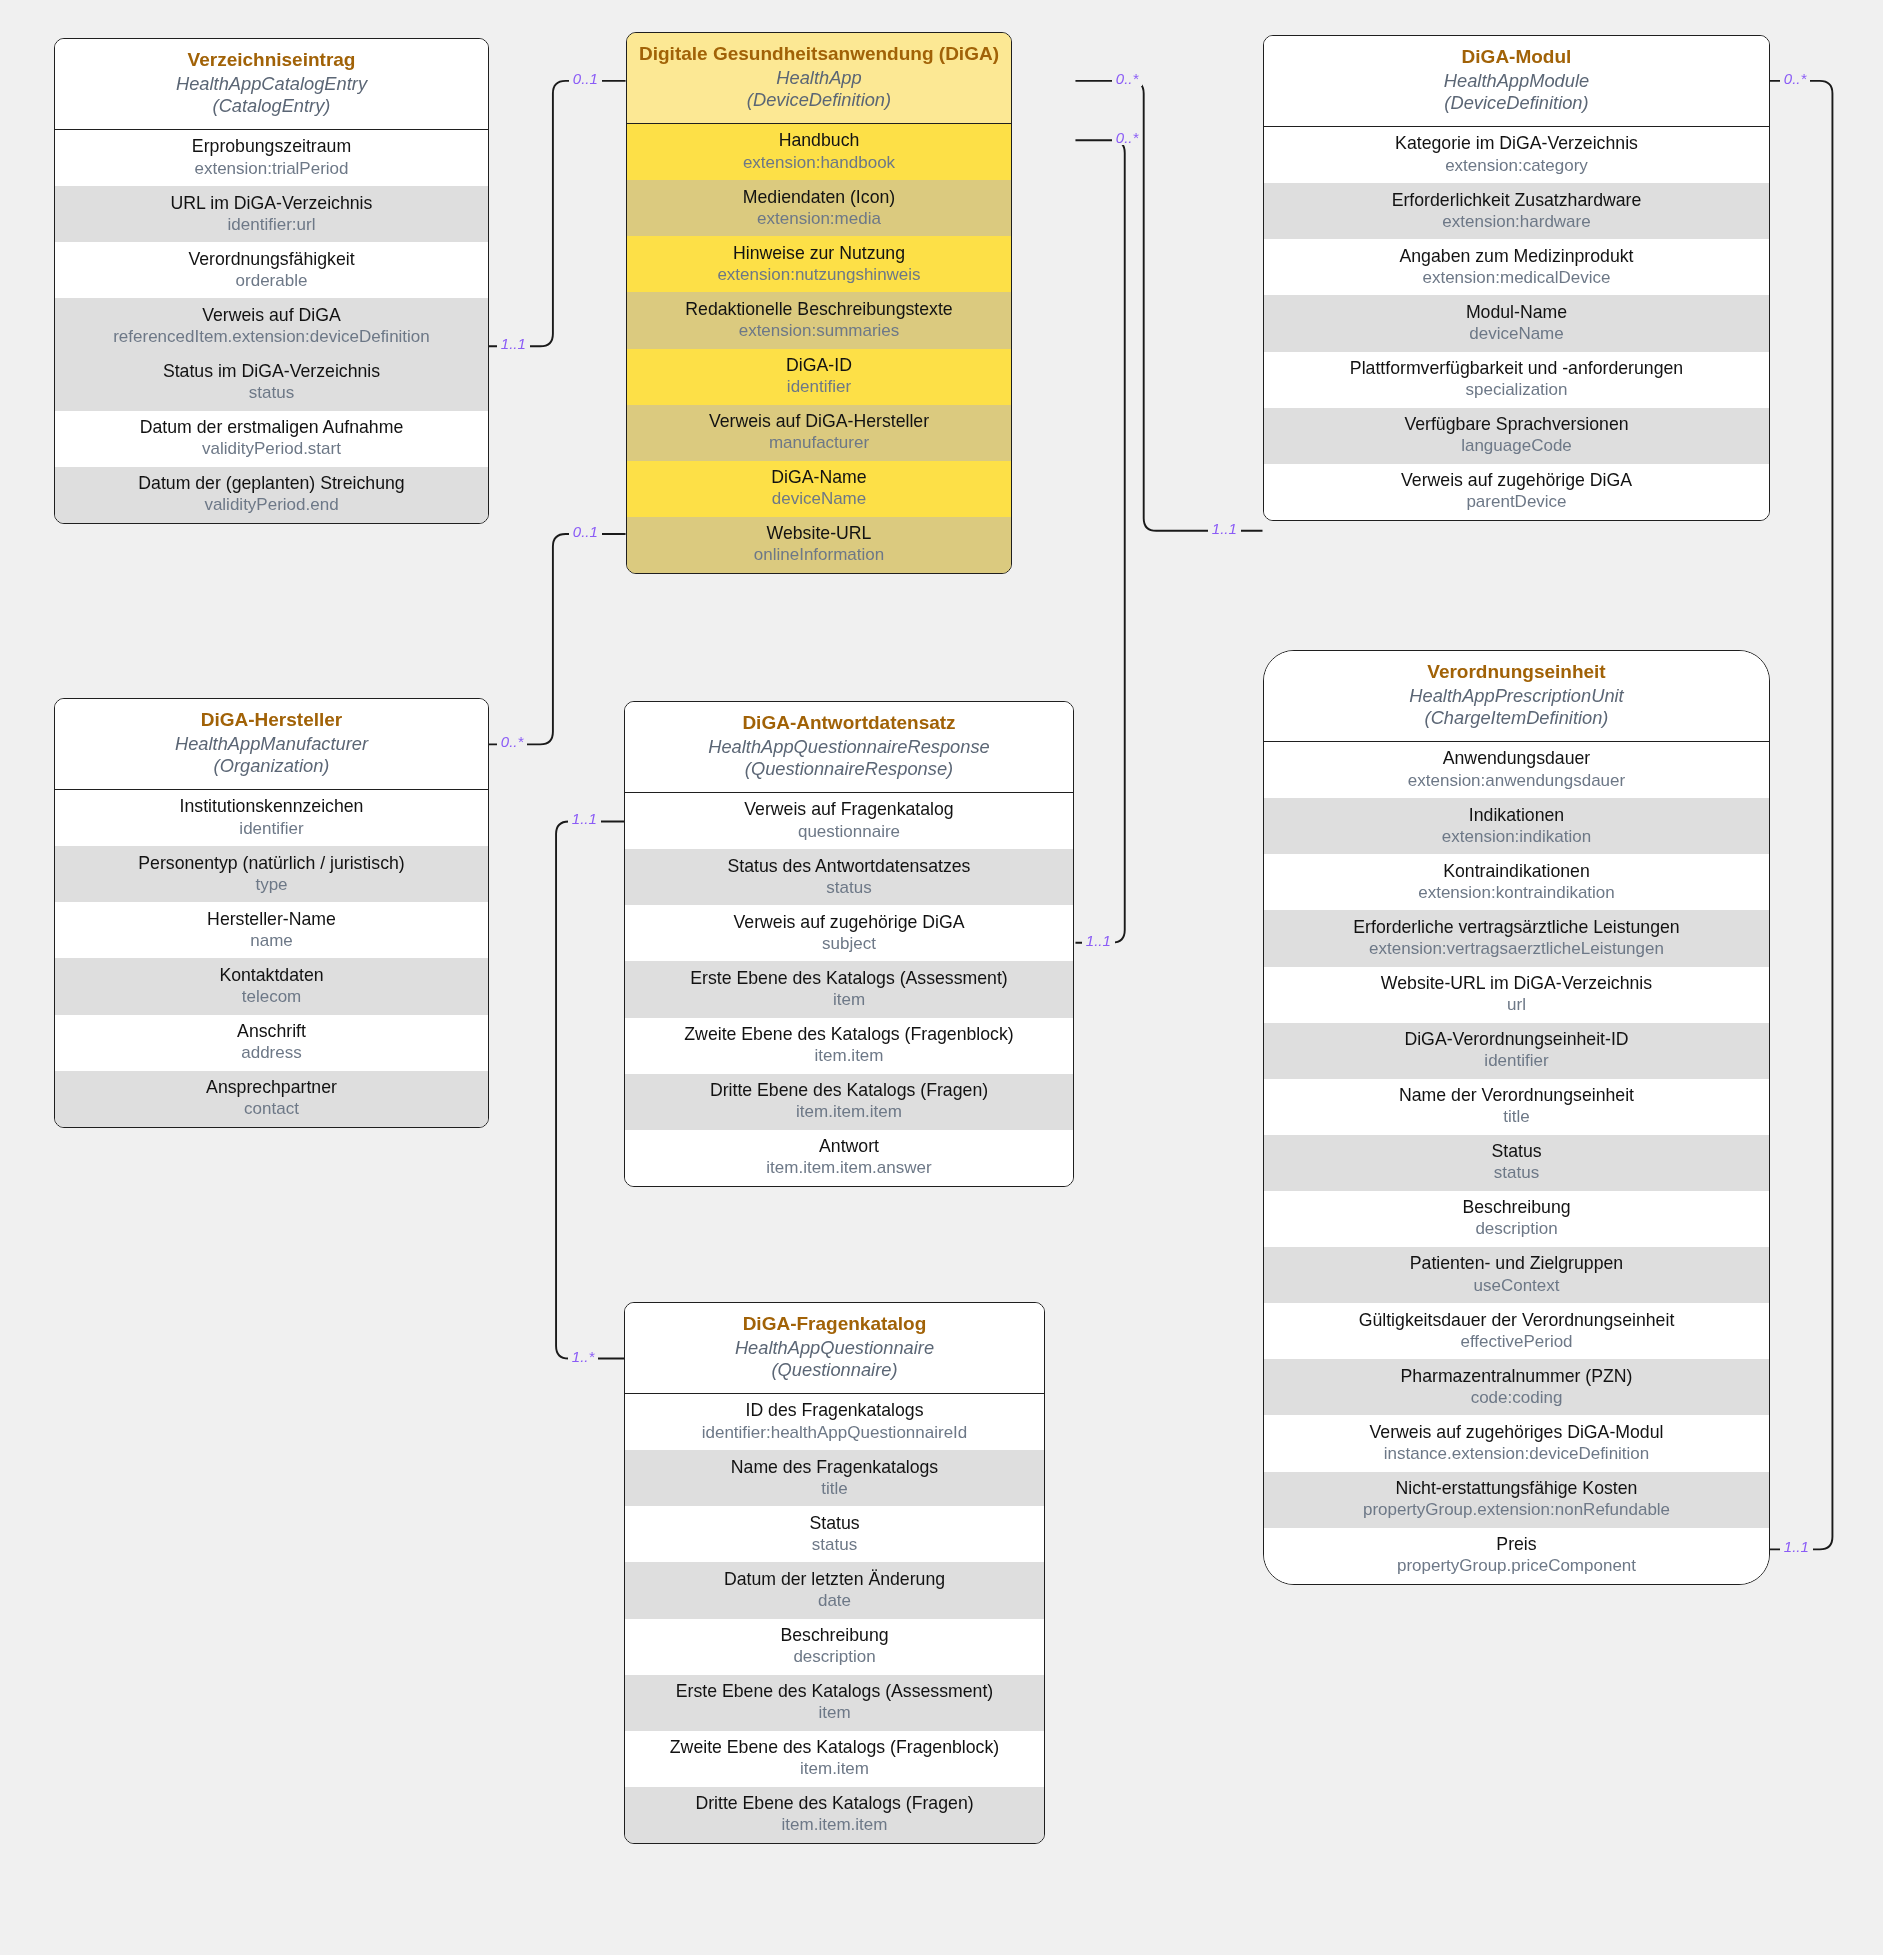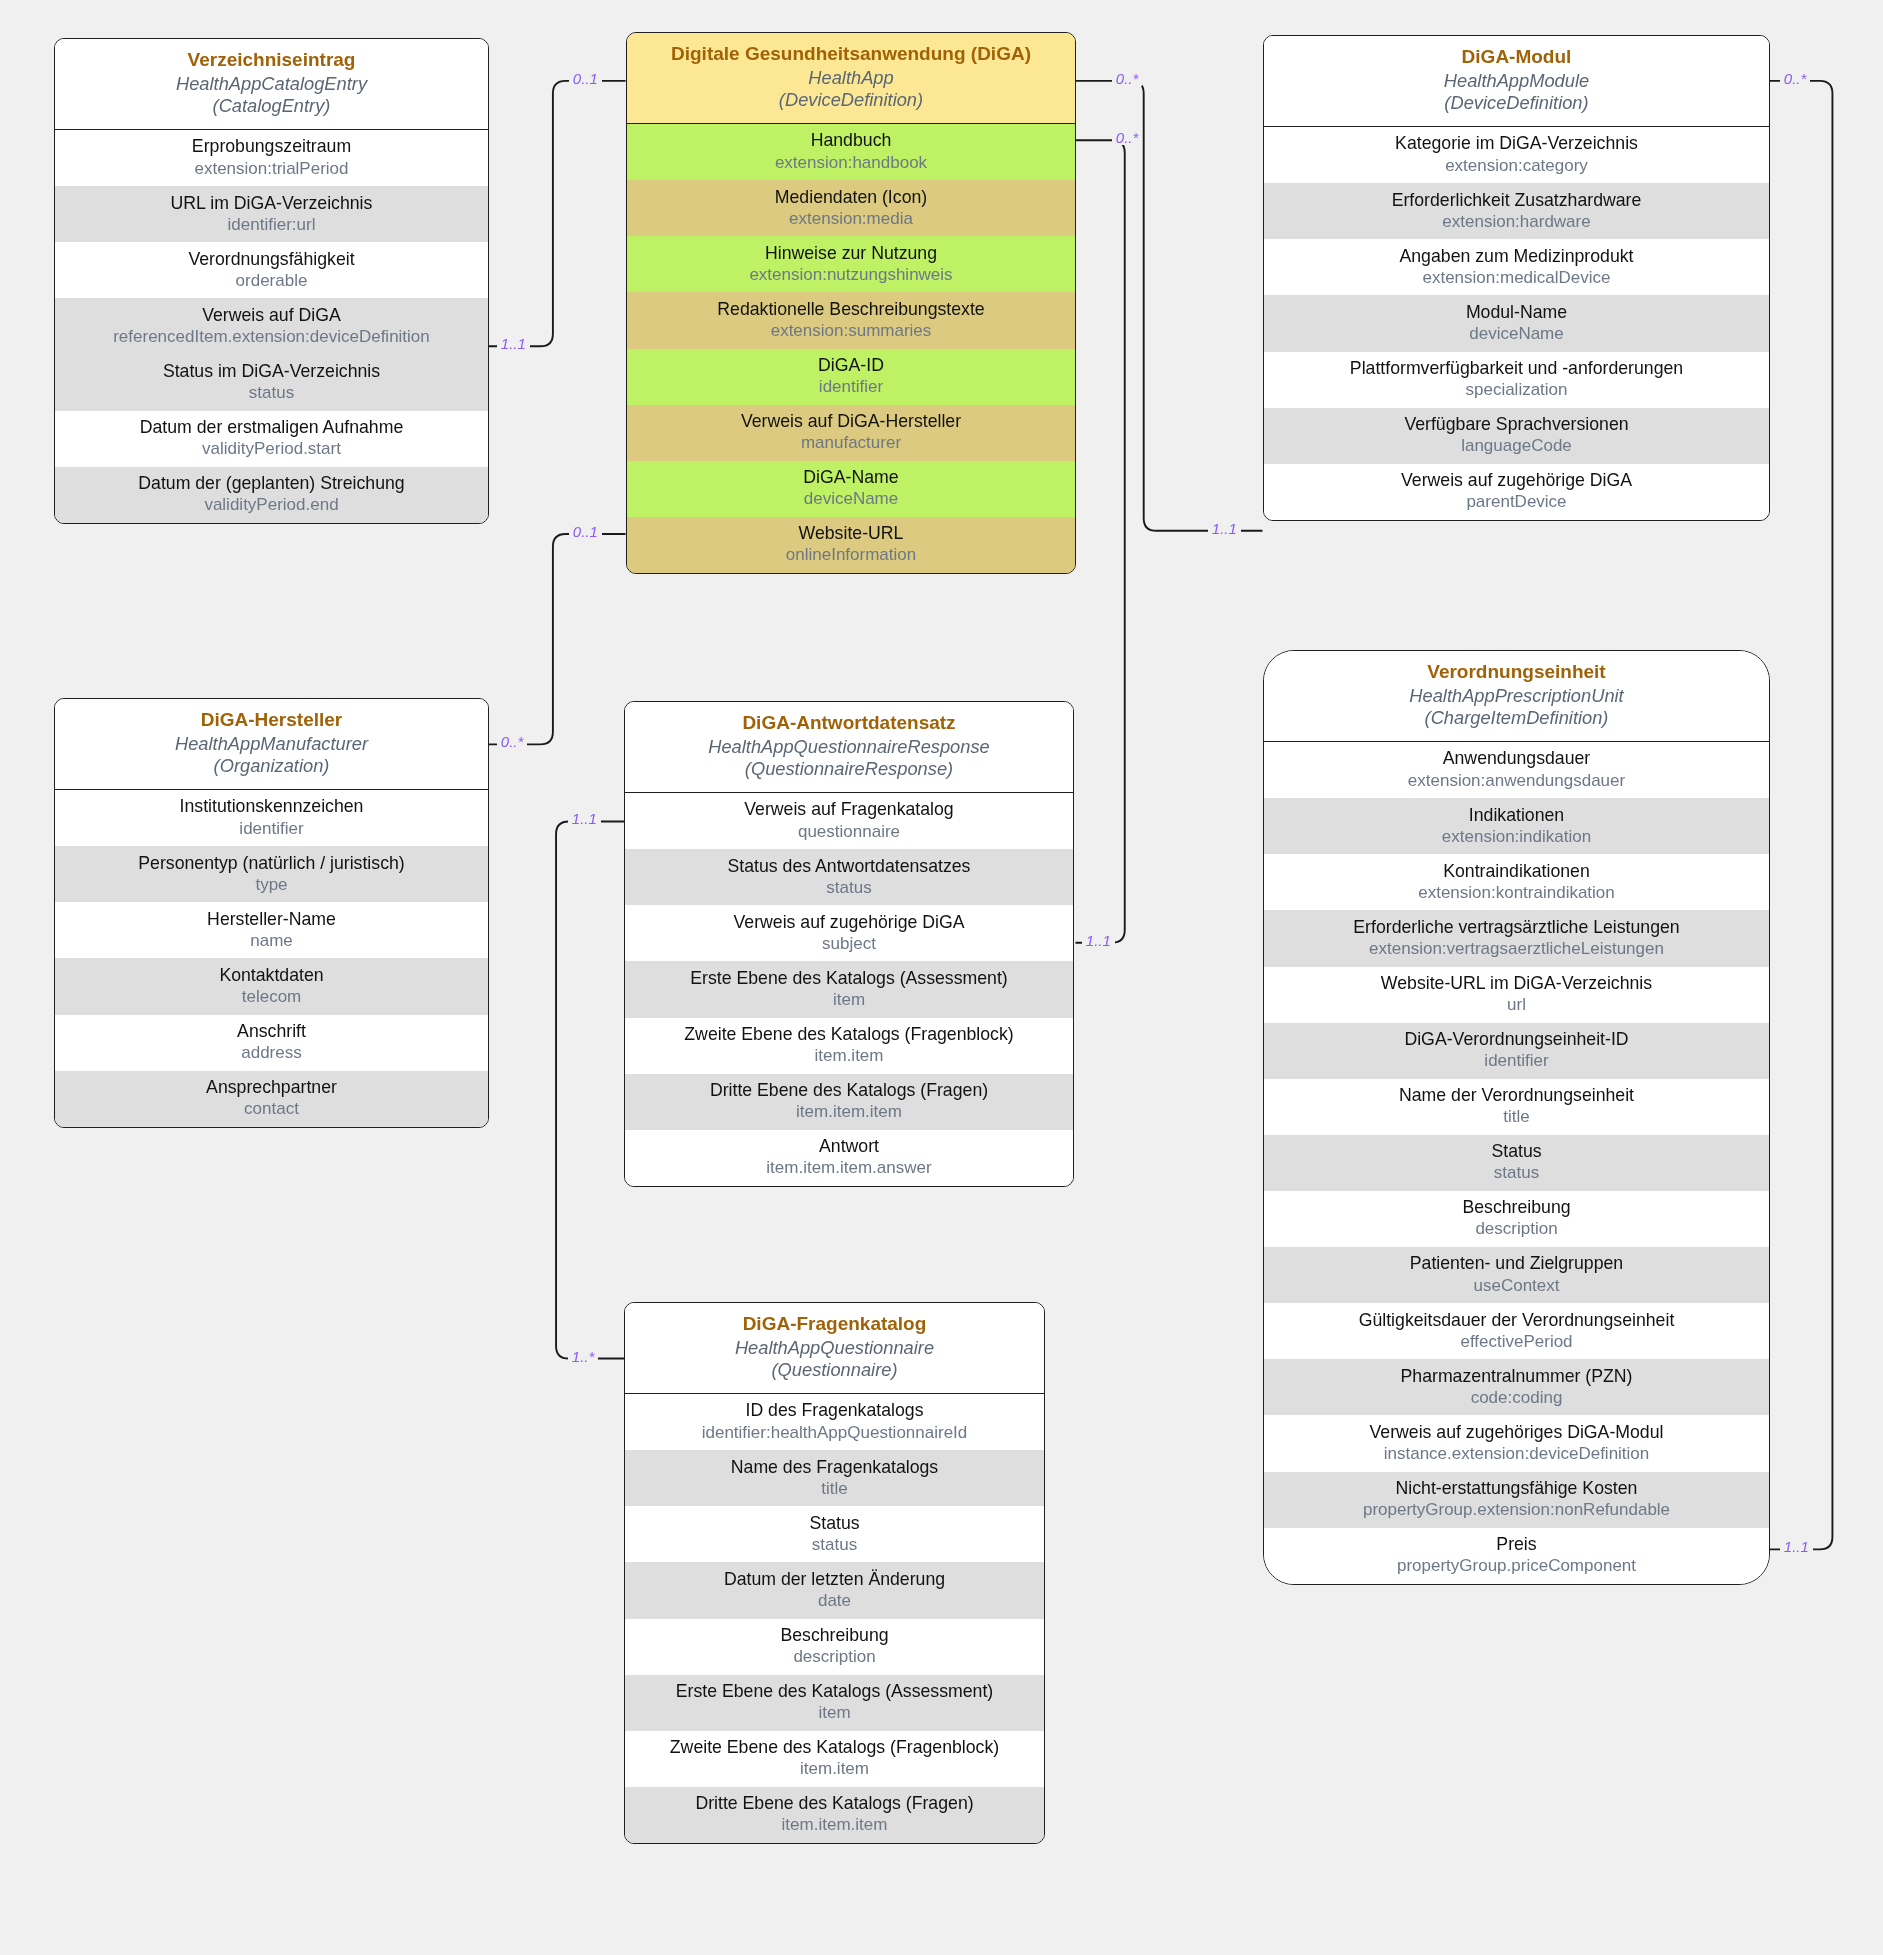--- a/index.html
+++ b/index.html
@@ -42,21 +42,21 @@
     padding:6.3px 5px 7.6px 5px;
     background:#ffffff;
   }
   .row.alt{background:#dedede;}
   .row .r-label{font-size:17.7px;color:#121212;line-height:1.18;}
   .row .r-path{font-size:17px;color:#6d7887;line-height:1.18;margin-top:1.3px;}
 
   
   .uml.accent{background:#fce894;}
   .uml.accent .header{background:#fce894;}
-  .uml.accent .row{background:#bef264;}
+  .uml.accent .row{background:#fde047;}
   .uml.accent .row.alt{background:#dbca7f;}
 
   .mult{
     position:absolute;
     font-size:15px;
     color:#8b5cf6;
     background:#f0f0f0;
     padding:0 3.8px;
     white-space:nowrap;
     line-height:1;
@@ -112,21 +112,21 @@
     <div class="row">
       <div class="r-label">Datum der erstmaligen Aufnahme</div>
       <div class="r-path">validityPeriod.start</div>
     </div>
     <div class="row alt">
       <div class="r-label">Datum der (geplanten) Streichung</div>
       <div class="r-path">validityPeriod.end</div>
     </div>
   </div>
 
-  <div class="uml accent" style="left:626px;top:32px;width:450px;">
+  <div class="uml accent" style="left:626px;top:32px;width:386px;">
     <div class="header">
       <div class="h-title">Digitale Gesundheitsanwendung (DiGA)</div>
       <div class="h-sub">HealthApp</div>
       <div class="h-sub2">(DeviceDefinition)</div>
     </div>
     <div class="row">
       <div class="r-label">Handbuch</div>
       <div class="r-path">extension:handbook</div>
     </div>
     <div class="row alt">

